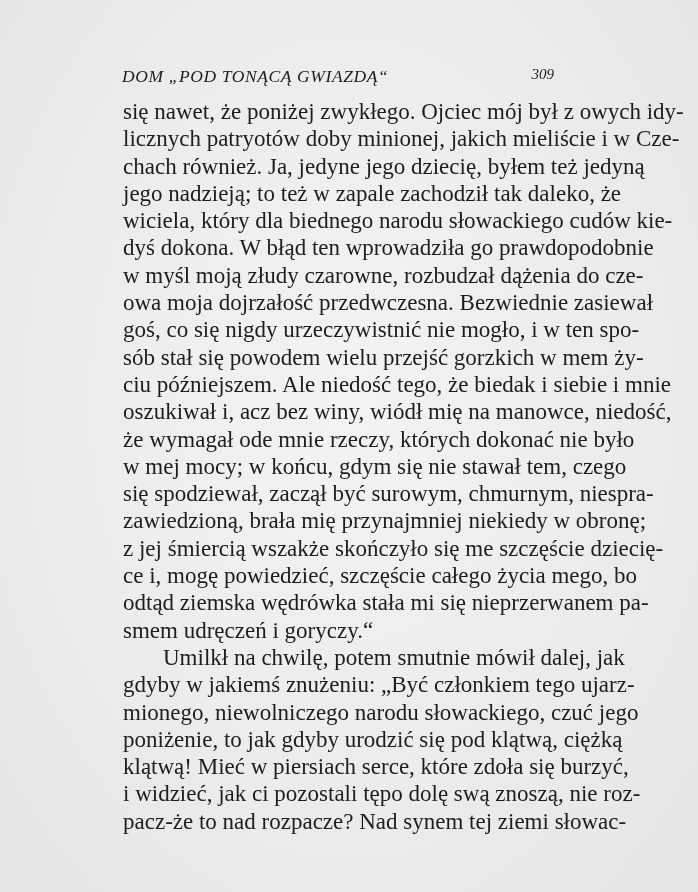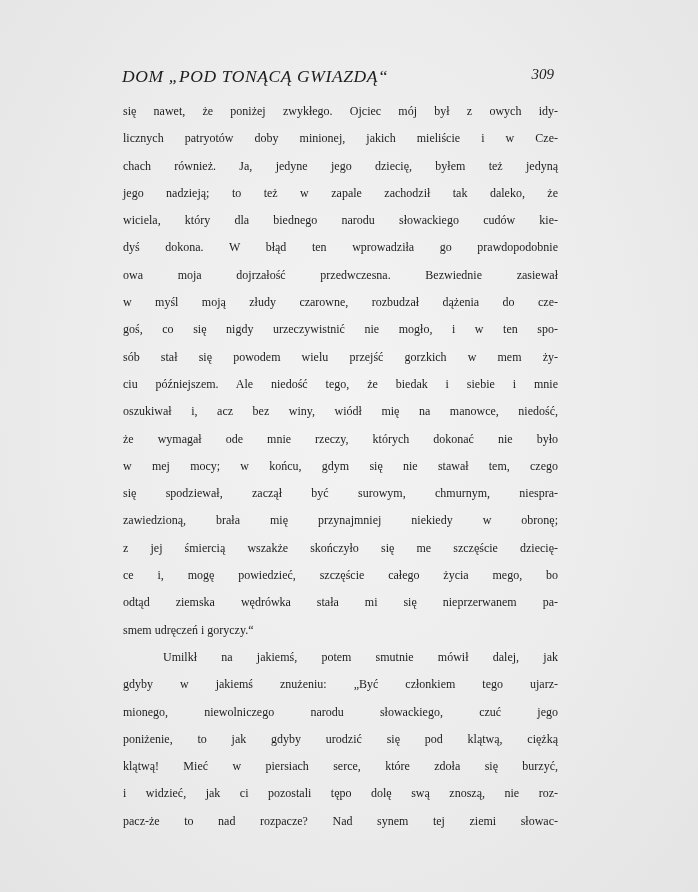--- a/index.html
+++ b/index.html
@@ -49,21 +49,21 @@
   .body-text {
     position: absolute;
     left: 123px;
     top: 98px;
     width: 435px;
   }
   .line {
     display: block;
     height: 27.3px;
     line-height: 27.3px;
-    font-size: 12px;
+    font-size: 23px;
     white-space: nowrap;
     text-align: justify;
     text-align-last: justify;
     color: #1d1d1d;
   }
   .line.last {
     text-align-last: left;
   }
   .line.indent {
     padding-left: 40px;
@@ -79,35 +79,35 @@
     <span class="page-number">309</span>
   </div>
 
   <div class="body-text">
     <span class="line">się nawet, że poniżej zwykłego. Ojciec mój był z owych idy-</span>
     <span class="line">licznych patryotów doby minionej, jakich mieliście i w Cze-</span>
     <span class="line">chach również.  Ja, jedyne jego dziecię, byłem też jedyną</span>
     <span class="line">jego nadzieją; to też w zapale zachodził tak daleko, że</span>
     <span class="line">wiciela, który dla biednego narodu słowackiego cudów kie-</span>
     <span class="line">dyś dokona.  W błąd ten wprowadziła go prawdopodobnie</span>
+    <span class="line">w myśl moją złudy czarowne, rozbudzał dążenia do cze-</span>
     <span class="line">owa moja dojrzałość przedwczesna.  Bezwiednie zasiewał</span>
-    <span class="line">w myśl moją złudy czarowne, rozbudzał dążenia do cze-</span>
     <span class="line">goś, co się nigdy urzeczywistnić nie mogło, i w ten spo-</span>
     <span class="line">sób stał się powodem wielu przejść gorzkich w mem ży-</span>
     <span class="line">ciu późniejszem.  Ale niedość tego, że biedak i siebie i mnie</span>
     <span class="line">oszukiwał i, acz bez winy, wiódł mię na manowce, niedość,</span>
     <span class="line">że wymagał ode mnie rzeczy, których dokonać nie było</span>
     <span class="line">w mej mocy; w końcu, gdym się nie stawał tem, czego</span>
     <span class="line">się spodziewał, zaczął być surowym, chmurnym, niespra-</span>
     <span class="line">zawiedzioną, brała mię przynajmniej niekiedy w obronę;</span>
     <span class="line">z jej śmiercią wszakże skończyło się me szczęście dziecię-</span>
     <span class="line">ce i, mogę powiedzieć, szczęście całego życia mego, bo</span>
     <span class="line">odtąd ziemska wędrówka stała mi się nieprzerwanem pa-</span>
     <span class="line last">smem udręczeń i goryczy.“</span>
-    <span class="line indent">Umilkł na jakiemś, potem smutnie mówił dalej, jak</span>
+    <span class="line indent">Umilkł na chwilę, potem smutnie mówił dalej, jak</span>
     <span class="line">gdyby w jakiemś znużeniu: „Być członkiem tego ujarz-</span>
     <span class="line">mionego, niewolniczego narodu słowackiego, czuć jego</span>
     <span class="line">poniżenie, to jak gdyby urodzić się pod klątwą, ciężką</span>
     <span class="line">klątwą!  Mieć w piersiach serce, które zdoła się burzyć,</span>
     <span class="line">i widzieć, jak ci pozostali tępo dolę swą znoszą, nie roz-</span>
     <span class="line">pacz-że to nad rozpacze?  Nad synem tej ziemi słowac-</span>
 
   </div>
 
 </div>

